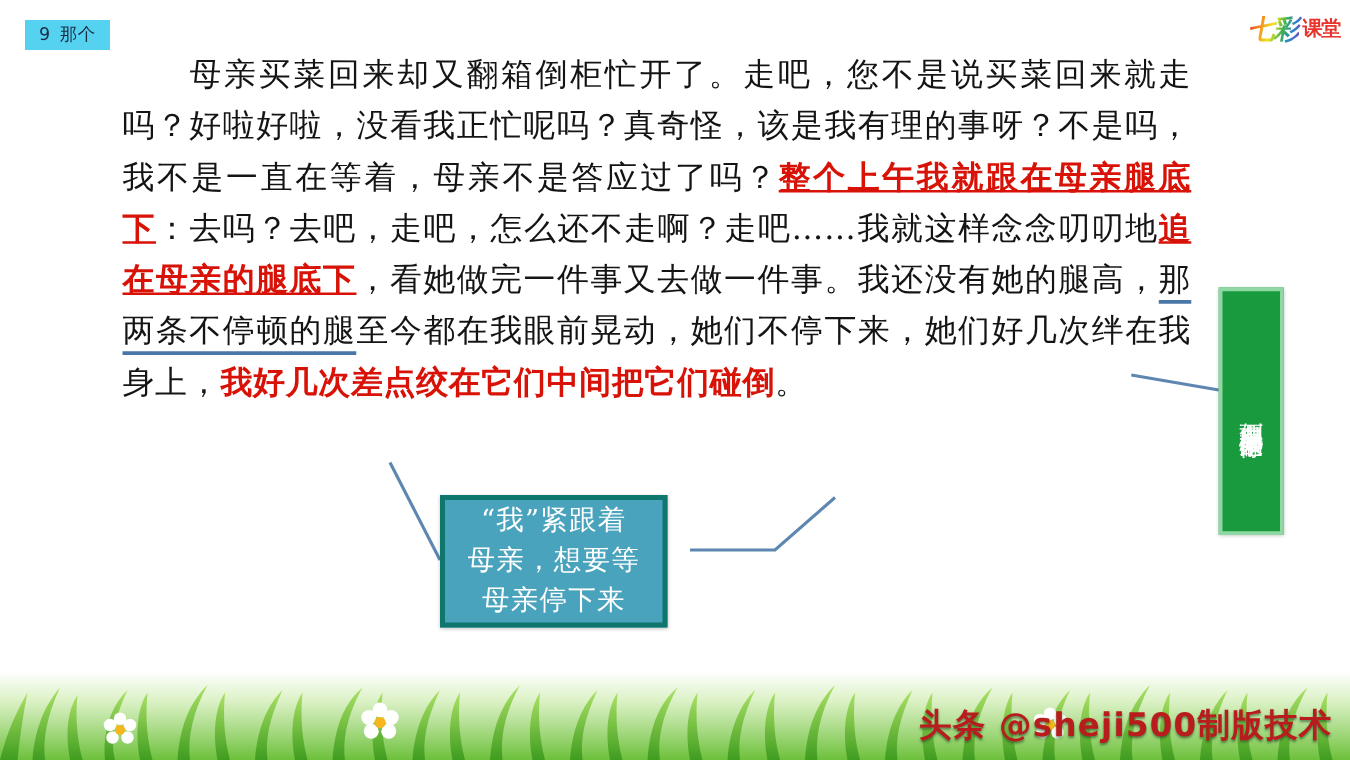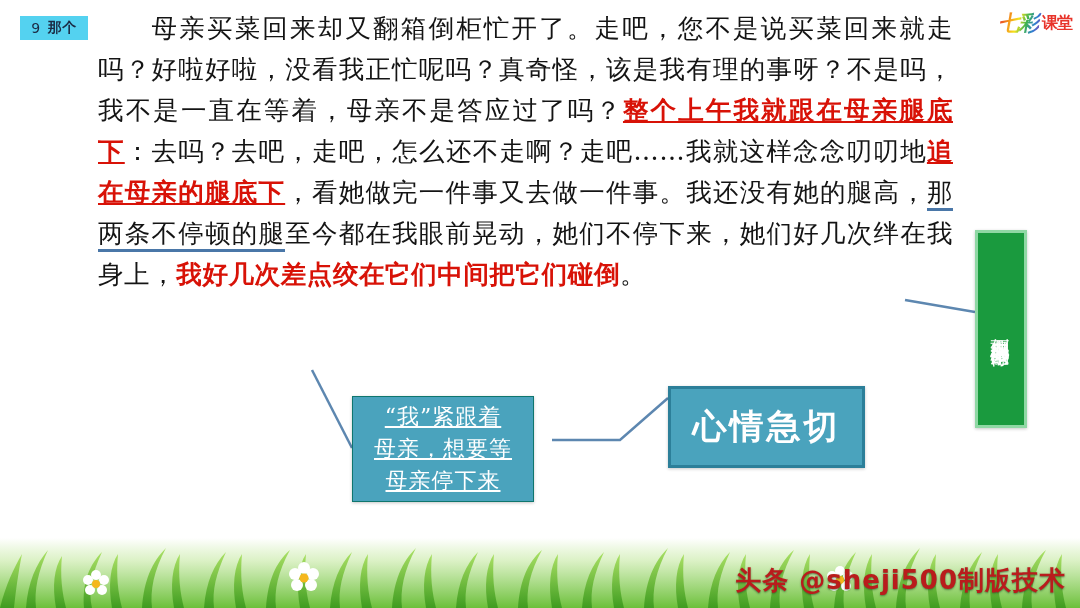--- a/index.html
+++ b/index.html
@@ -22,21 +22,21 @@
     background:#54d2f0;
     display:flex;align-items:center;justify-content:center;
     gap:7px;
     color:#1b2b44;
     font-size:14px;
     font-family:"DejaVu Sans","Liberation Sans",sans-serif;
     letter-spacing:0.5px;
     z-index:6;
   }
   #chapter-tab .num{font-size:14px;}
-  #chapter-tab .name{font-size:14px;font-weight:bold;}
+  #chapter-tab .name{font-size:14px;}
 
   
   #brand-logo{
     position:absolute;right:8px;top:6px;
     height:34px;
     display:flex;align-items:center;
     z-index:6;
   }
   #brand-logo .rainbow{
     font-size:21px;font-weight:bold;
@@ -52,21 +52,21 @@
   #brand-logo .classroom{
     font-size:16px;font-weight:bold;
     color:#e8342a;
     font-family:"DejaVu Sans","Liberation Sans",sans-serif;
     letter-spacing:-1px;
     text-align:center;
   }
 
   
   #passage{
-    position:absolute;left:98px;top:8px;width:855px;
+    position:absolute;left:98px;top:40px;width:855px;
     font-family:"DejaVu Serif","Liberation Serif",serif;
     font-size:25.5px;
     line-height:41px;
     color:#141414;
     letter-spacing:0.6px;
     text-align:justify;
     z-index:3;
   }
   #passage .indent{display:inline-block;width:52px;}
   #passage .hl{
@@ -98,25 +98,24 @@
     text-align:center;
     color:#ffffff;
     font-family:"DejaVu Serif","Liberation Serif",serif;
     z-index:5;
     box-shadow:0 1px 3px rgba(0,0,0,0.22);
   }
 
   #callout-teal-left{
     left:352px;top:396px;width:182px;height:106px;
     background:#4aa3bd;
-    border:1px solid #0f766e;
+    border:4px solid #0f766e;
     font-size:22px;line-height:32px;
     letter-spacing:1px;
     padding:4px 6px;
-    text-decoration:underline;
   }
   #callout-teal-right{
     left:668px;top:386px;width:197px;height:82px;
     background:#4aa3bd;
     border:3px solid #2c7f99;
     font-size:34px;
     letter-spacing:3px;
     font-weight:bold;
   }
   #callout-green{
@@ -192,23 +191,20 @@
 
     <polyline points="552,440 620,440 668,398" fill="none" stroke="#5d87b0" stroke-width="2.5"></polyline>
   </svg>
 
   <div class="callout" id="callout-teal-left">
     <span style="white-space:pre-line">“我”紧跟着
 母亲，想要等
 母亲停下来</span>
   </div>
 
-  <div class="callout" id="callout-teal-right">
-    <span>心情急切</span>
-  </div>
 
   <div class="callout" id="callout-green">
     <span class="vtext">侧面表现出母亲的忙碌</span>
   </div>
 
   <div id="grass">
     <svg width="1080" height="70" viewBox="0 0 1080 70" preserveAspectRatio="none">
       <defs>
         <linearGradient id="gfade" x1="0" y1="0" x2="0" y2="1">
           <stop offset="0%" stop-color="#ffffff" stop-opacity="1"></stop>

